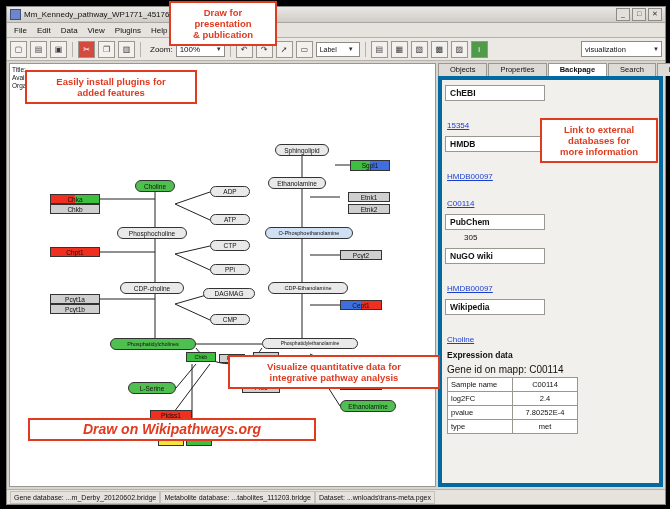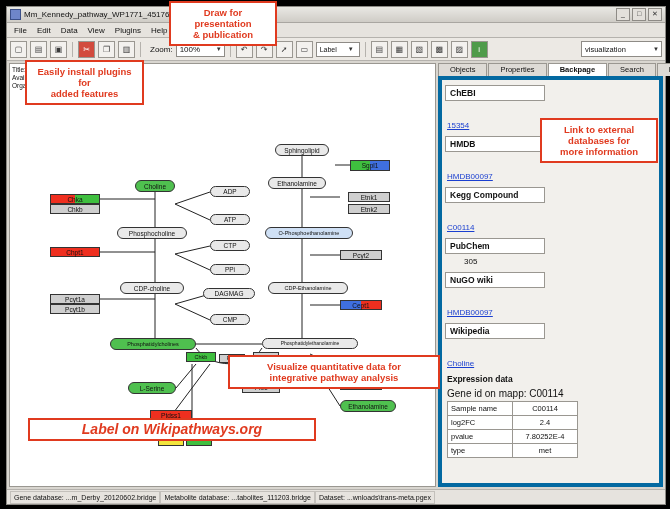--- a/index.html
+++ b/index.html
@@ -274,21 +274,20 @@
         <div class="tab">Search</div>
         <div class="tab">Legend</div>
       </div>
       <div class="rpanel">
         <div class="section-title">ChEBI</div>
         <a class="dblink" href="#">15354</a>
 
         <div class="section-title">HMDB</div>
         <a class="dblink" href="#">HMDB00097</a>
 
-        <div class="section-title">Kegg Compound</div>
         <a class="dblink" href="#">C00114</a>
 
         <div class="section-title">PubChem</div>
         <div class="plainval">305</div>
 
         <div class="section-title">NuGO wiki</div>
         <a class="dblink" href="#">HMDB00097</a>
 
         <div class="section-title">Wikipedia</div>
         <a class="dblink" href="#">Choline</a>
@@ -321,20 +320,20 @@
 
   <div class="statusbar">
     <span class="cell">Gene database: ...m_Derby_20120602.bridge</span>
     <span class="cell">Metabolite database: ...tabolites_111203.bridge</span>
     <span class="cell">Dataset: ...wnloads\trans-meta.pgex</span>
   </div>
 </div>
 
 <div class="callout" style="left:169px;top:1px;width:108px;white-space:pre-line;">Draw for presentation
 &amp; publication</div>
-<div class="callout" style="left:25px;top:60px;width:119px;white-space:pre-line;">Easily install plugins for
+<div class="callout" style="left:25px;top:70px;width:172px;white-space:pre-line;">Easily install plugins for
 added features</div>
 <div class="callout" style="left:540px;top:118px;width:118px;white-space:pre-line;">Link  to external
 databases  for
 more information</div>
 <div class="callout" style="left:228px;top:355px;width:212px;white-space:pre-line;">Visualize quantitative data  for
 integrative pathway analysis</div>
-<div class="callout big" style="left:28px;top:418px;width:288px;">Label on Wikipathways.org</div>
+<div class="callout big" style="left:28px;top:418px;width:288px;">Draw on Wikipathways.org</div>
 
 </body></html>

